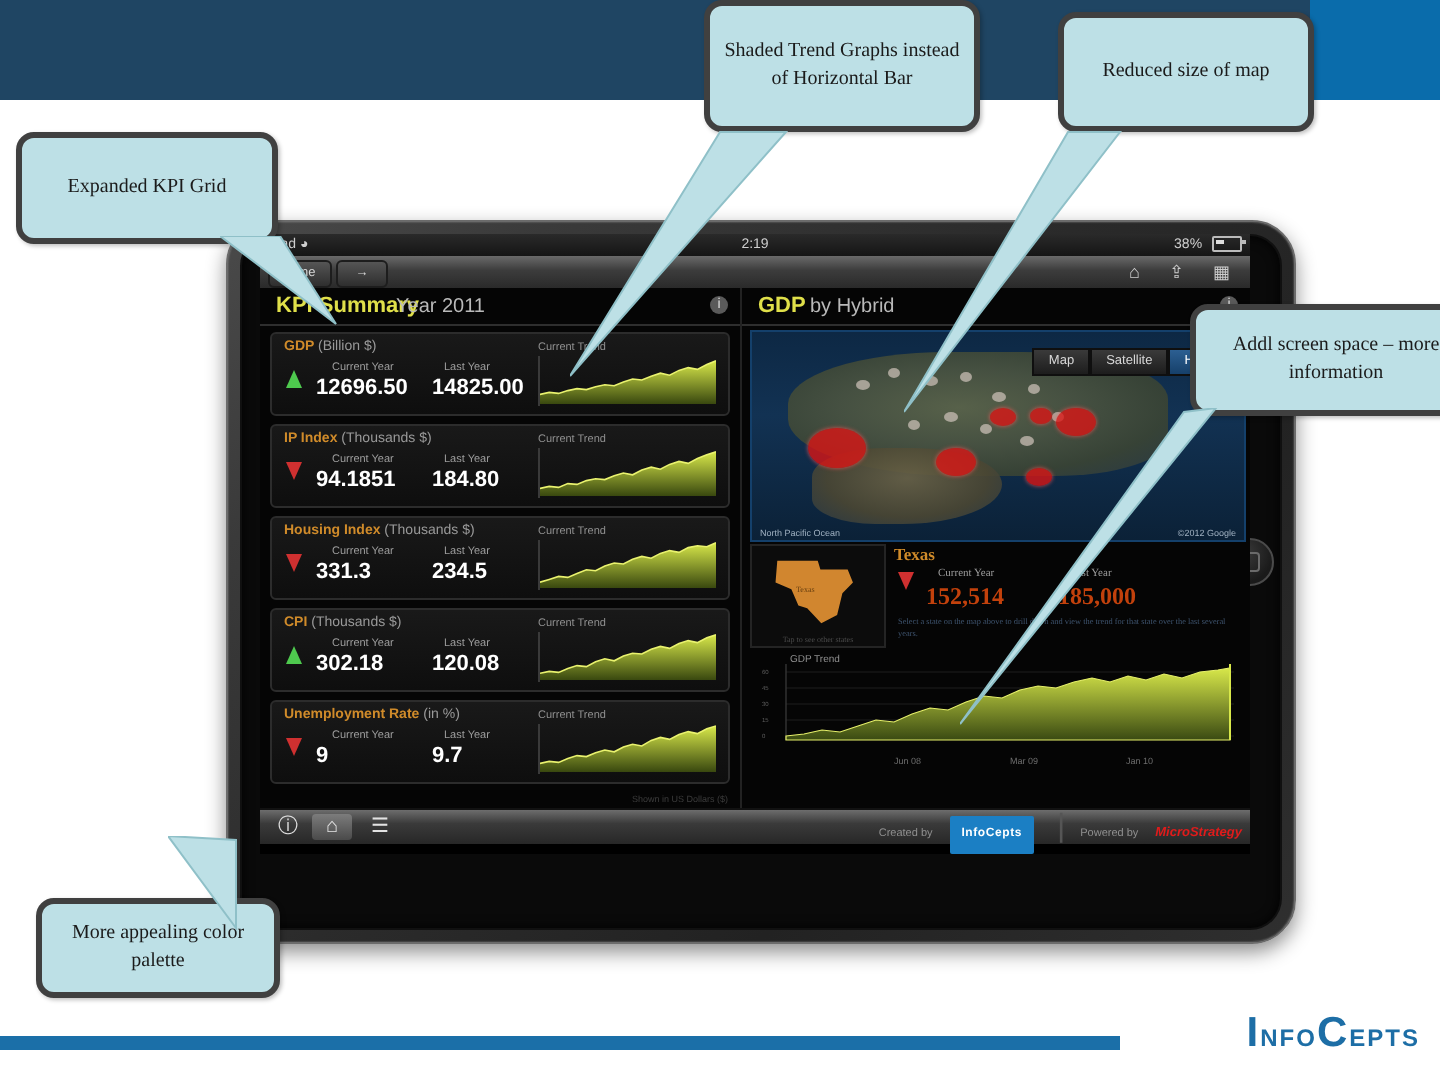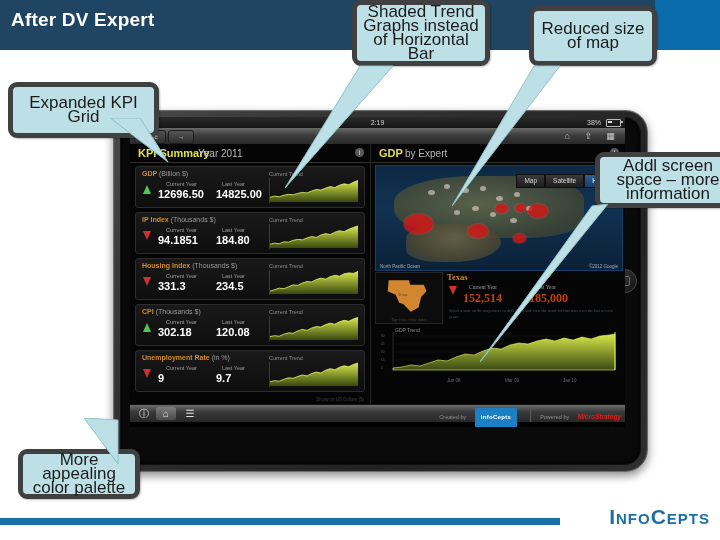--- a/index.html
+++ b/index.html
@@ -192,50 +192,49 @@
   #footer-credits .cr{color:#8f8f8f;font-size:5.5px;}
   #footer-credits .infocepts-badge{
     display:inline-block;background:#1b7fc4;color:#fff;font-size:6px;font-weight:bold;
     padding:1px 6px;border-radius:1px;margin:0 4px;letter-spacing:.3px;
   }
   #footer-credits .sep{color:#555;margin:0 3px;}
   #footer-credits .mstr{color:#e01b1b;font-size:6.5px;font-weight:bold;font-style:italic;margin-left:4px;}
 
   
   .callout{
-    position:absolute;background:#bde0e6;border:5px solid #404040;border-radius:9px;
-    color:#1b1b1b;font-size:17px;line-height:14px;text-align:center;
+    position:absolute;background:#bde0e6;border:3px solid #404040;border-radius:9px;
+    color:#1b1b1b;font-size:10px;line-height:14px;text-align:center;
     display:flex;align-items:center;justify-content:center;
     box-shadow:1px 1px 2px rgba(0,0,0,.25);
-    padding:3px 4px;box-sizing:border-box;
+    padding:3px 4px;box-sizing:border-box;font-family:Liberation Serif, serif;
   }
   .tail{position:absolute;}
 
-  #co-kpi{left:8px;top:66px;width:151px;height:56px;margin-top:16px;}
+  #co-kpi{left:8px;top:66px;width:131px;height:56px;}
   #co-trend{left:352px;top:0px;width:138px;height:66px;}
   #co-map{left:529px;top:6px;width:128px;height:60px;}
   #co-screen{left:595px;top:152px;width:146px;height:56px;}
   #co-palette{left:18px;top:449px;width:122px;height:50px;}
 
   
   #logo-band{position:absolute;left:0;top:516px;width:720px;height:10px;}
   #logo-band .bar{position:absolute;left:0;top:2px;width:560px;height:7px;background:#1b6fa8;}
   #logo-text{
     position:absolute;right:10px;top:505px;color:#1d6ea6;font-size:21px;font-weight:bold;
     letter-spacing:1px;font-family:"Liberation Sans", sans-serif;
   }
-  #logo-text .cap{font-size:21px;} #logo-text .sm{font-size:15px;}
+  #logo-text .cap{font-size:21px;} #logo-text .sm{font-size:12px;}
 </style>
 </head>
 <body>
 
 <div id="header">
   <div class="band-dark"></div>
   <div class="band-light"></div>
-  <div class="title">After DV Expert</div>
 </div>
 
 <div id="tablet">
   <div class="inner-bezel"></div>
   <div id="home-button">
       <div class="sq"></div>
     </div>
 
   <div id="screen">
 
@@ -371,21 +370,21 @@
                 </svg>
               </div>
             </div>
           </div>
         <div id="kpi-foot">Shown in US Dollars ($)</div>
       </div>
 
       <div id="panel-right">
         <div class="panel-head">
           <span class="t1">GDP</span>
-          <span class="t2" style="left:34px;">by Expert</span>
+          <span class="t2" style="left:34px;">by Hybrid</span>
           <span class="info-dot">i</span>
         </div>
 
         <div id="map">
           <div class="landmass"></div>
           <div class="landmass2"></div>
 
           <div class="gray-dot" style="left:52px;top:24px;width:7px;height:5px;"></div>
           <div class="gray-dot" style="left:68px;top:18px;width:6px;height:5px;"></div>
           <div class="gray-dot" style="left:86px;top:22px;width:7px;height:5px;"></div>

